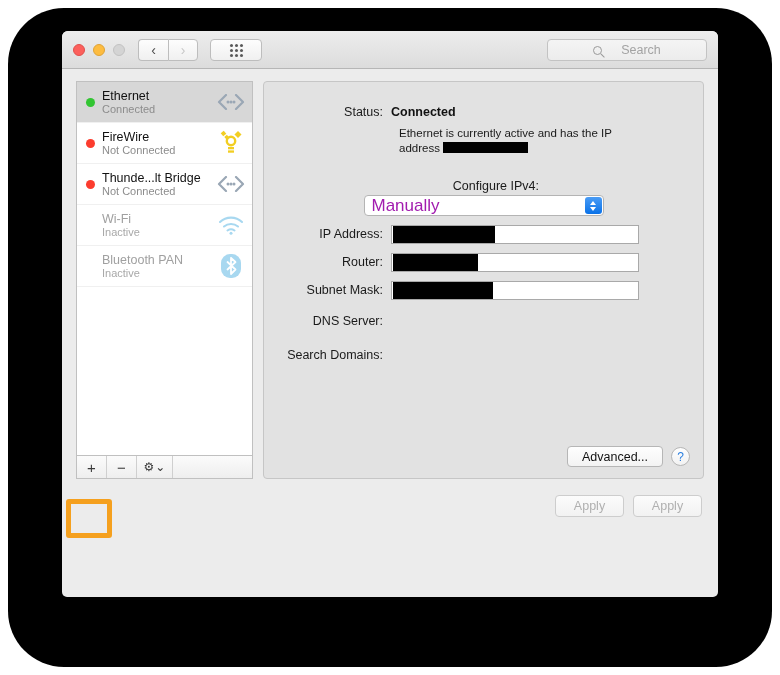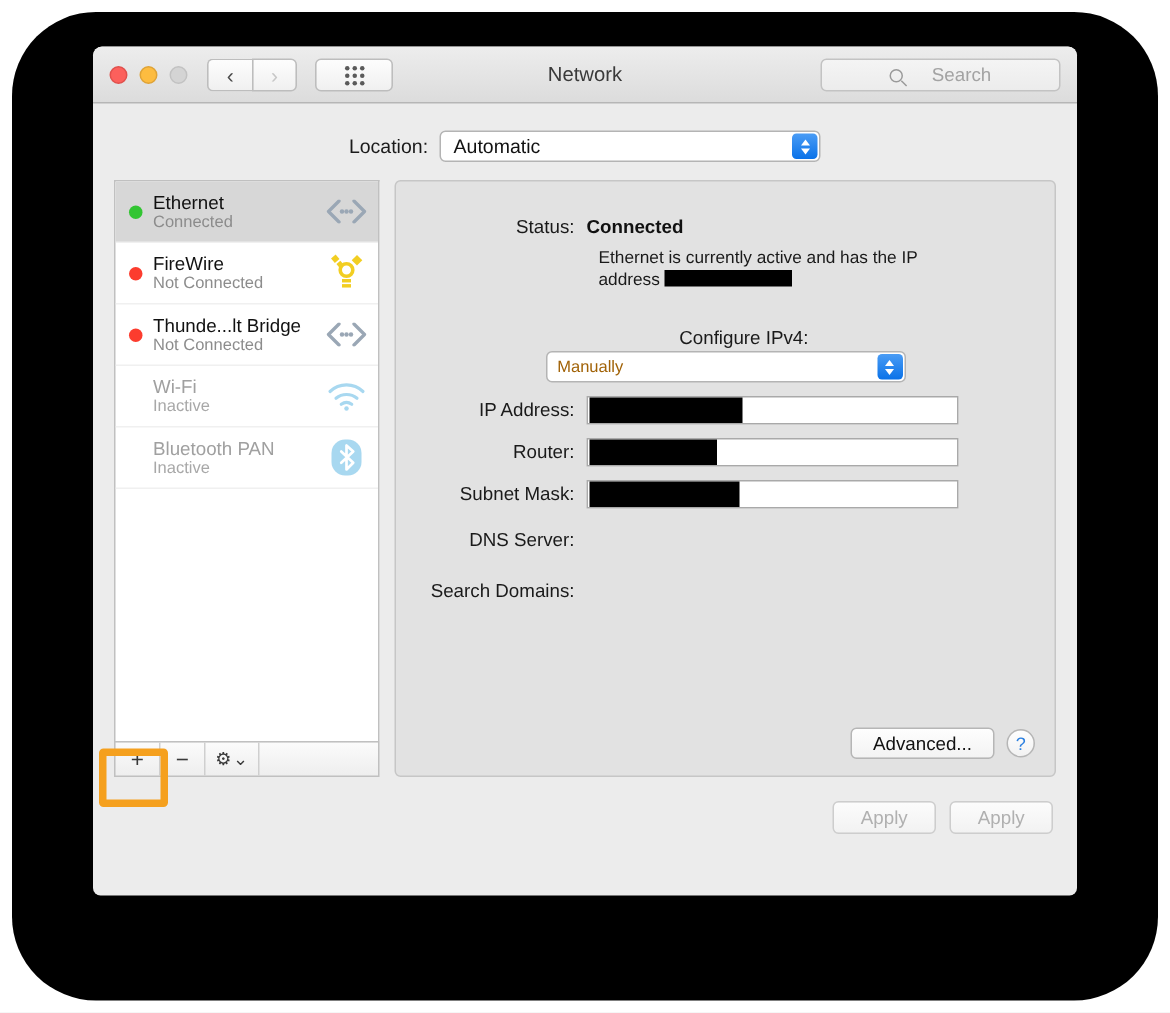--- a/index.html
+++ b/index.html
@@ -185,21 +185,21 @@
     width: 245px;
   }
   .redact { display: inline-block; height: 11px; background: #000; vertical-align: -1px; }
 
   #cfgrow { margin-top: 22px; align-items: center; flex-direction: column; }
   #cfgselect {
     width: 240px; height: 21px; background: #fff;
     border: 1px solid #b4b4b4; border-radius: 4px;
     display: flex; align-items: center; position: relative;
   }
-  #cfgvalue { font-size: 11px; color: #a16207; padding-left: 7px; }
+  #cfgvalue { font-size: 17px; color: #a21caf; padding-left: 7px; }
 
   .inprow { margin-top: 9px; align-items: center; }
   .textfield {
     width: 248px; height: 19px; background: #fff;
     border: 1px solid #a9a9a9;
     display: flex; align-items: center;
   }
   .textfield .bar { height: 17px; background: #000; margin: 0 0 0 1px; }
 
   #dnsrow { margin-top: 13px; }
@@ -275,38 +275,27 @@
           <i></i>
           <i></i>
           <i></i>
           <i></i>
           <i></i>
           <i></i>
           <i></i>
       </span>
     </div>
 
-    <div id="wintitle">Network</div>
 
     <div id="searchbox">
       <span class="mag"></span>
       <span id="searchph">Search</span>
     </div>
   </div>
 
-  <div id="locrow">
-    <span id="loclabel">Location:</span>
-    <div id="locselect">
-      <span id="locvalue">Automatic</span>
-      <span class="stepper">
-        <span class="up"></span>
-          <span class="dn"></span>
-      </span>
-    </div>
-  </div>
 
   <div id="bodyarea">
 
     <div id="sidecol">
       <div id="sidelist">
           <div class="iface selected">
             <span class="dot green"></span>
             <div class="iftext">
               <div class="ifname">Ethernet</div>
               <div class="ifstate">Connected</div>

